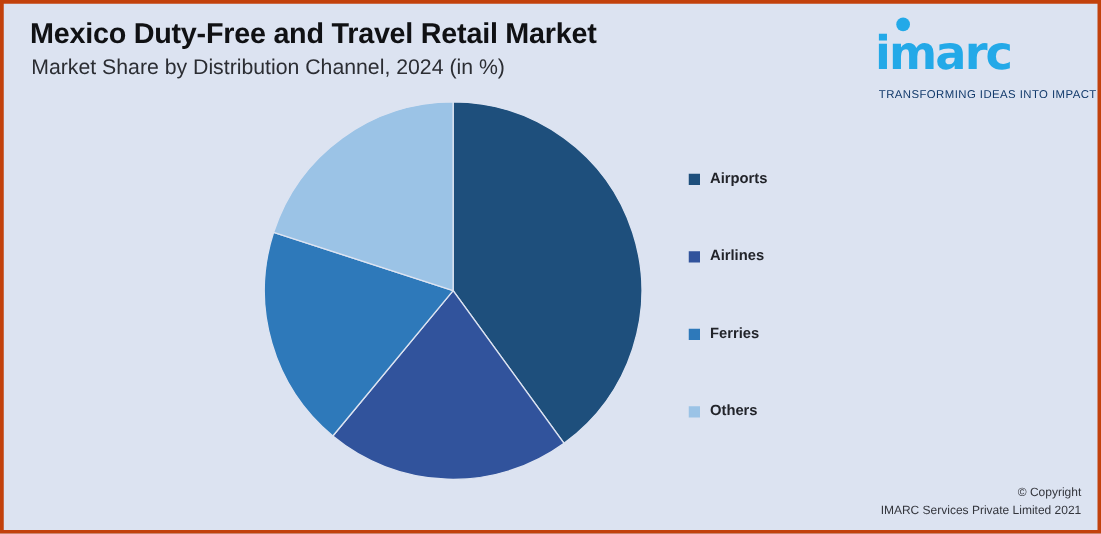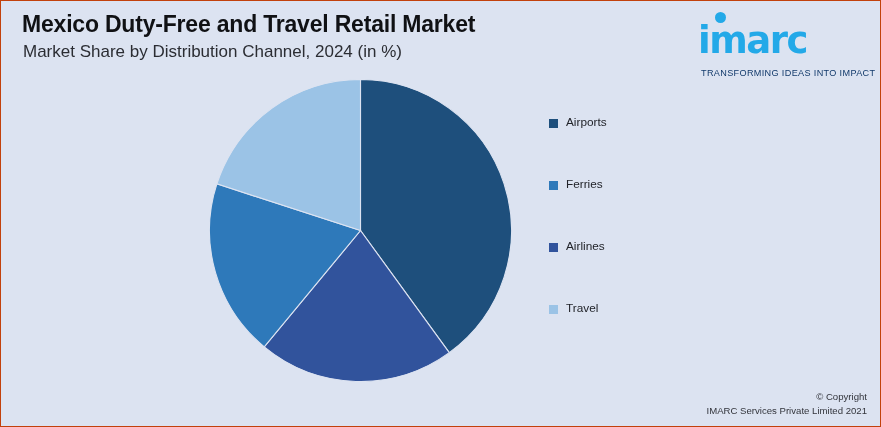--- a/index.html
+++ b/index.html
@@ -13,21 +13,21 @@
     font-family: "Liberation Sans", sans-serif;
     background: #dce3f1;
     position: relative;
   }
   #canvas {
     position: absolute;
     left: 0; top: 0;
     width: 881px;
     height: 427px;
     background: #dce3f1;
-    border: 1px solid #c2410c;
+    border: 3px solid #c2410c;
   }
   
   #title {
     position: absolute;
     left: 21px; top: 10px;
     font-size: 23px;
     font-weight: bold;
     color: #101114;
     letter-spacing: -0.2px;
     white-space: nowrap;
@@ -77,22 +77,23 @@
   #pie-wrap {
     position: absolute;
     left: 208px; top: 78px;
     width: 303px;
     height: 303px;
   }
   #pie-svg { display: block; }
   
   #legend {
     position: absolute;
-    left: 548px; top: 114px;
+    left: 548px; top: 132px;
     width: 170px;
+    font-weight: bold;
   }
   .legend-row {
     position: relative;
     height: 62px;
   }
   .legend-swatch {
     position: absolute;
     left: 0px; top: 4px;
     width: 9px; height: 9px;
   }
@@ -141,30 +142,30 @@
         </g>
     </svg>
   </div>
 
   <div id="legend">
     <div class="legend-row">
       <span class="legend-swatch" style="background: rgb(30, 79, 124);"></span>
       <span class="legend-label">Airports</span>
     </div>
     <div class="legend-row">
+      <span class="legend-swatch" style="background: rgb(49, 83, 156);"></span>
+      <span class="legend-label">Airlines</span>
+    </div>
+    <div class="legend-row">
       <span class="legend-swatch" style="background: rgb(46, 121, 186);"></span>
       <span class="legend-label">Ferries</span>
     </div>
     <div class="legend-row">
-      <span class="legend-swatch" style="background: rgb(49, 83, 156);"></span>
-      <span class="legend-label">Airlines</span>
-    </div>
-    <div class="legend-row">
       <span class="legend-swatch" style="background: rgb(155, 195, 230);"></span>
-      <span class="legend-label">Travel</span>
+      <span class="legend-label">Others</span>
     </div>
   </div>
 
   <div id="footer">
     <div class="footer-line">© Copyright</div>
     <div class="footer-line">IMARC Services Private Limited 2021</div>
   </div>
 
 </div>
 

